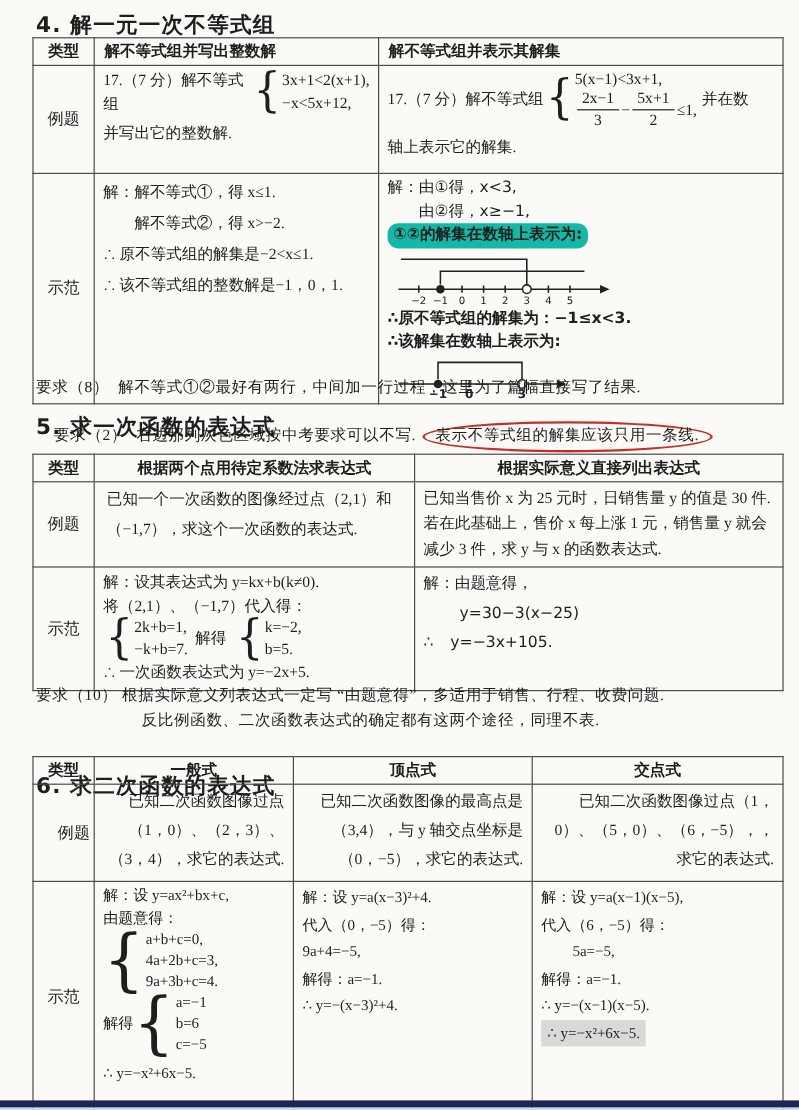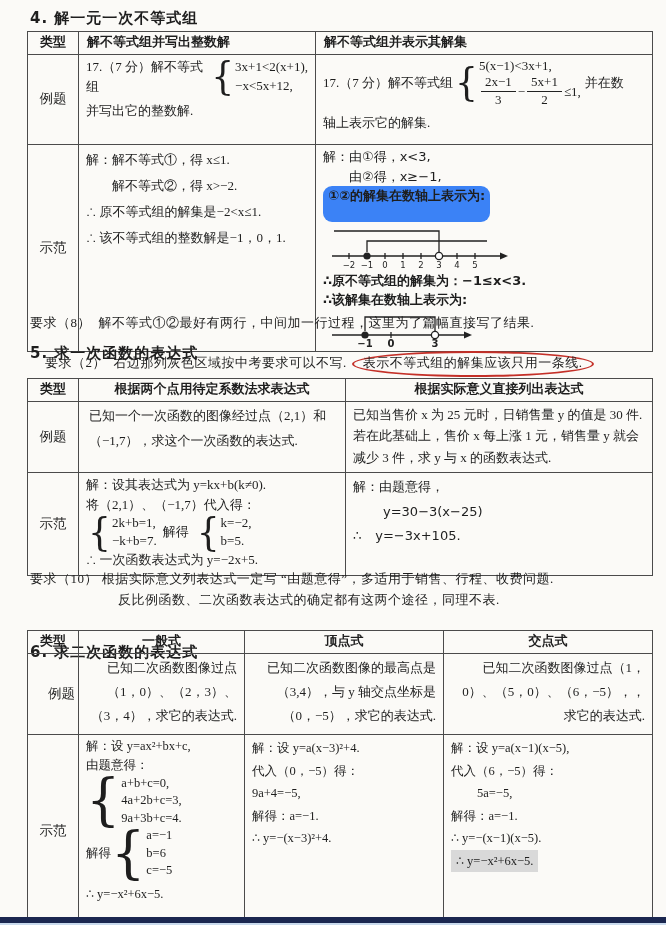--- a/index.html
+++ b/index.html
@@ -2,30 +2,30 @@
 <html><head>
 <meta charset="utf-8">
 <style>
   html,body { margin:0; padding:0; }
   .page {
     position:relative; width:666px; height:925px; overflow:hidden;
     background:#fbfaf7; color:#1e1e1e;
     font-family:"Liberation Serif","DejaVu Serif",serif;
   }
   .sec-title {
-    position:absolute; left:30px; font-weight:bold; font-size:15px;
+    position:absolute; left:30px; font-weight:bold; font-size:18px;
     font-family:"DejaVu Sans","Liberation Sans",sans-serif; letter-spacing:1px;
   }
   .t4-title { top:9px; } .t5-title { top:344px; } .t6-title { top:607px;margin-top:36px; }
 
   table.tbl { position:absolute; left:27px; width:625px; border-collapse:collapse; table-layout:fixed; }
   .t1 { top:31px; } .t2 { top:378px; } .t3 { top:630px; }
   .tbl td { border:1px solid #4b4b4b; vertical-align:top; padding:2px 7px; font-size:13px; line-height:1.5; }
   tr.hdr td {
-    font-weight:bold; font-family:Liberation Mono, monospace;
+    font-weight:bold; font-family:Liberation Serif, serif;
     height:20px; padding:1px 8px; vertical-align:middle;
   }
   td.center { text-align:center; }
   td.rowlab { text-align:center; vertical-align:middle; font-size:13.5px; padding:2px 3px; }
 
   .t1 tr.r-ex td { height:85px; }   .t1 tr.r-demo td { height:172px; }
   .t2 tr.r-ex td { height:66px; }   .t2 tr.r-demo td { height:98px; }
   .t3 tr.r-ex td { height:76px;text-align:right; }   .t3 tr.r-demo td { height:188px; }
 
   .sysrow { display:flex; align-items:center; }
@@ -37,21 +37,21 @@
   .frac .num { padding:0 4px 1px; border-bottom:1.2px solid #222; }
   .frac .den { padding-top:1px; }
 
   .vmid { vertical-align:middle; }
   .demo-sans { font-family:"DejaVu Sans","Liberation Sans",sans-serif; font-size:12.5px; line-height:1.42; padding-top:3px; }
   .ind1 { margin-left:26px; }
   .ind2 { }
   .ind3 { margin-left:30px; }
   .gap-top { margin-top:5px; }
 
-  .hl-gray { background:#3b82f6; border-radius:9px; padding:0 5px 16px; display:inline-block; font-weight:bold;text-align:center; }
+  .hl-gray { background:#14b8a6; border-radius:9px; padding:0 5px 1px; display:inline-block; font-weight:bold;text-align:center; }
   .hl-light { background:#d9d9d9; padding:0 5px; display:inline-block; }
 
   .note { position:absolute; left:30px; font-size:13px; white-space:pre; letter-spacing:0.5px; }
   .n8 { top:314px; } .n9 { top:335px; } .n10a { top:570px; } .n10b { top:591px; left:118px; }
   .red-ellipse {
     display:inline-block; border:2.5px solid #c43028; border-radius:50%/50%;
     padding:1px 9px 3px; margin-left:5px;
   }
 
   .nl { display:block; margin:1px 0 0 6px; }

